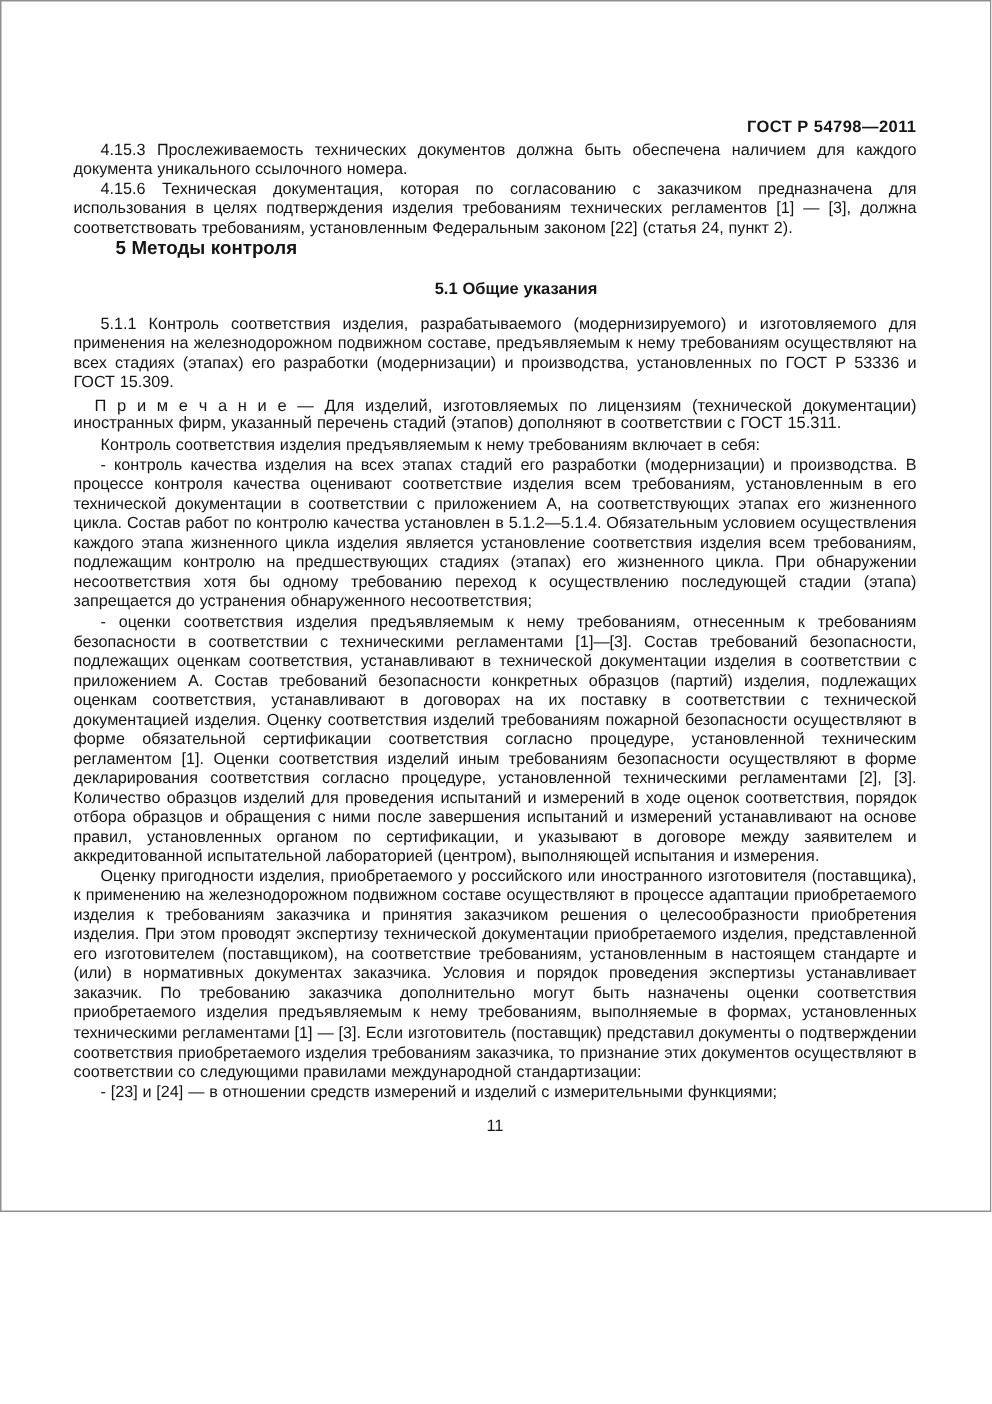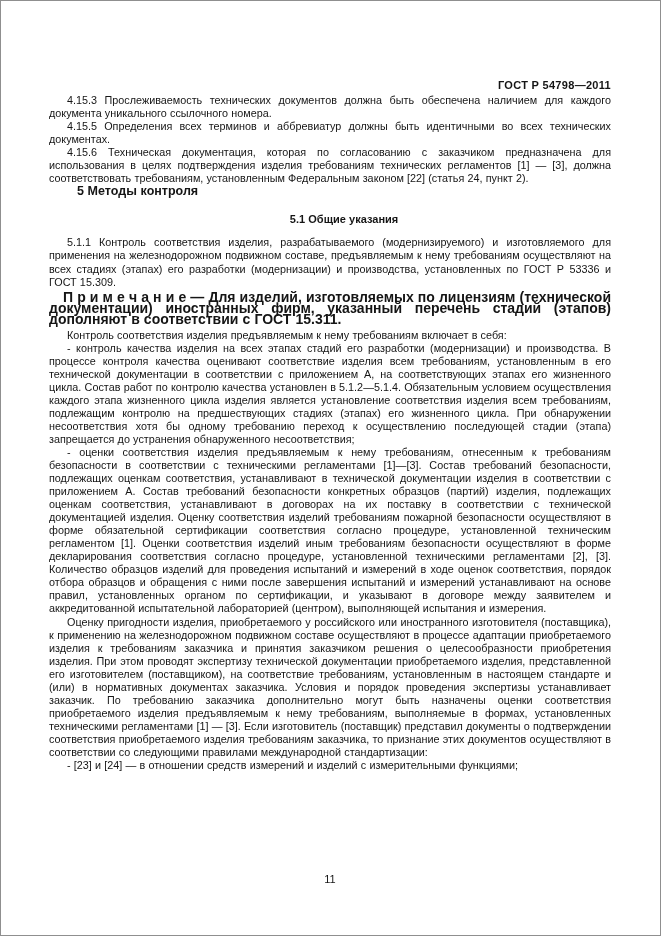--- a/index.html
+++ b/index.html
@@ -3,21 +3,21 @@
 <meta charset="utf-8">
 <style>
   html, body {
     margin: 0;
     padding: 0;
     background: #ffffff;
   }
   .page {
     position: relative;
     width: 661px;
-    height: 936px;
+    height: 808px;
     box-sizing: border-box;
     background: #ffffff;
     border: 1px solid #8f8f8f;
     font-family: "Liberation Sans", sans-serif;
     color: #151515;
     overflow: hidden;
   }
   .page-header {
     position: absolute;
     top: 78px;
@@ -51,26 +51,25 @@
   }
   .para.heading2 {
     font-size: 11px;
     font-weight: bold;
     text-align: center;
     text-indent: 28px;
     margin-top: 4px;
     margin-bottom: 10px;
   }
   .para.note {
-    font-size: 14px;
+    font-size: 11px;
     line-height: 11.3px;
     text-indent: 14px;
     margin-top: 3px;
     margin-bottom: 3px;
-    font-weight: bold;
   }
   .page-footer {
     position: absolute;
     bottom: 50px;
     left: 48px;
     right: 49px;
     text-align: center;
     font-size: 11px;
   }
 </style>
@@ -78,21 +77,20 @@
 <body>
 
 <div class="page">
 
   <div class="page-header">
     <span>ГОСТ  Р 54798—2011</span>
   </div>
 
   <div class="content">
       <p class="para body">4.15.3  Прослеживаемость технических документов должна быть обеспечена наличием для каждого документа уникального ссылочного номера.</p>
-      <p class="para body">4.15.5  Определения всех терминов и аббревиатур должны быть идентичными во всех технических документах.</p>
       <p class="para body">4.15.6  Техническая документация, которая по согласованию с заказчиком предназначена для использования в целях подтверждения изделия требованиям технических регламентов [1] — [3], должна соответствовать требованиям, установленным Федеральным законом [22] (статья 24, пункт 2).</p>
       <p class="para heading1">5  Методы контроля</p>
       <p class="para heading2">5.1  Общие указания</p>
       <p class="para body">5.1.1  Контроль соответствия изделия, разрабатываемого (модернизируемого) и изготовляемого для применения на железнодорожном подвижном составе, предъявляемым к нему требованиям осуществляют на всех стадиях (этапах) его разработки (модернизации) и производства, установленных по ГОСТ Р 53336 и ГОСТ 15.309.</p>
       <p class="para note">П р и м е ч а н и е — Для изделий, изготовляемых по лицензиям (технической документации) иностранных фирм, указанный перечень стадий (этапов) дополняют в соответствии с ГОСТ 15.311.</p>
       <p class="para body">Контроль соответствия изделия предъявляемым к нему требованиям включает в себя:</p>
       <p class="para body">-  контроль качества изделия на всех этапах стадий его разработки (модернизации) и производства. В процессе контроля качества оценивают соответствие изделия всем требованиям, установленным в его технической документации в соответствии с приложением А, на соответствующих этапах его жизненного цикла. Состав работ по контролю качества установлен в 5.1.2—5.1.4. Обязательным условием осуществления каждого этапа жизненного цикла изделия является установление соответствия изделия всем требованиям, подлежащим контролю на предшествующих стадиях (этапах) его жизненного цикла. При обнаружении несоответствия хотя бы одному требованию переход к осуществлению последующей стадии (этапа) запрещается до устранения обнаруженного несоответствия;</p>
       <p class="para body">-  оценки соответствия изделия предъявляемым к нему требованиям, отнесенным к требованиям безопасности в соответствии с техническими регламентами [1]—[3]. Состав требований безопасности, подлежащих оценкам соответствия, устанавливают в технической документации изделия в соответствии с приложением А. Состав требований безопасности конкретных образцов (партий) изделия, подлежащих оценкам соответствия, устанавливают в договорах на их поставку в соответствии с технической документацией изделия. Оценку соответствия изделий требованиям пожарной безопасности осуществляют в форме обязательной сертификации соответствия согласно процедуре, установленной техническим регламентом [1]. Оценки соответствия изделий иным требованиям безопасности осуществляют в форме декларирования соответствия согласно процедуре, установленной техническими регламентами [2], [3]. Количество образцов изделий для проведения испытаний и измерений в ходе оценок соответствия, порядок отбора образцов и обращения с ними после завершения испытаний и измерений устанавливают на основе правил, установленных органом по сертификации, и указывают в договоре между заявителем и аккредитованной испытательной лабораторией (центром), выполняющей испытания и измерения.</p>
       <p class="para body">Оценку пригодности изделия, приобретаемого у российского или иностранного изготовителя (поставщика), к применению на железнодорожном подвижном составе осуществляют в процессе адаптации приобретаемого изделия к требованиям заказчика и принятия заказчиком решения о целесообразности приобретения изделия. При этом проводят экспертизу технической документации приобретаемого изделия, представленной его изготовителем (поставщиком), на соответствие требованиям, установленным в настоящем стандарте и (или) в нормативных документах заказчика. Условия и порядок проведения экспертизы устанавливает заказчик. По требованию заказчика дополнительно могут быть назначены оценки соответствия приобретаемого изделия предъявляемым к нему требованиям, выполняемые в формах, установленных техническими регламентами [1] — [3]. Если изготовитель (поставщик) представил документы о подтверждении соответствия приобретаемого изделия требованиям заказчика, то признание этих документов осуществляют в соответствии со следующими правилами международной стандартизации:</p>
       <p class="para body">-  [23] и [24] — в отношении средств измерений и изделий с измерительными функциями;</p>

